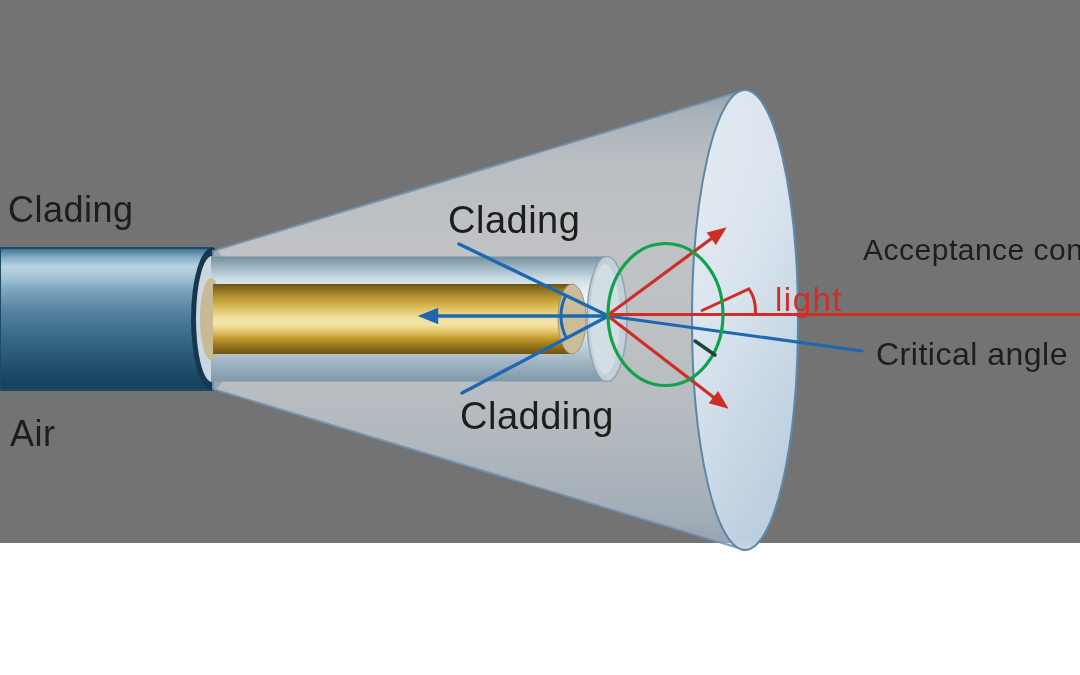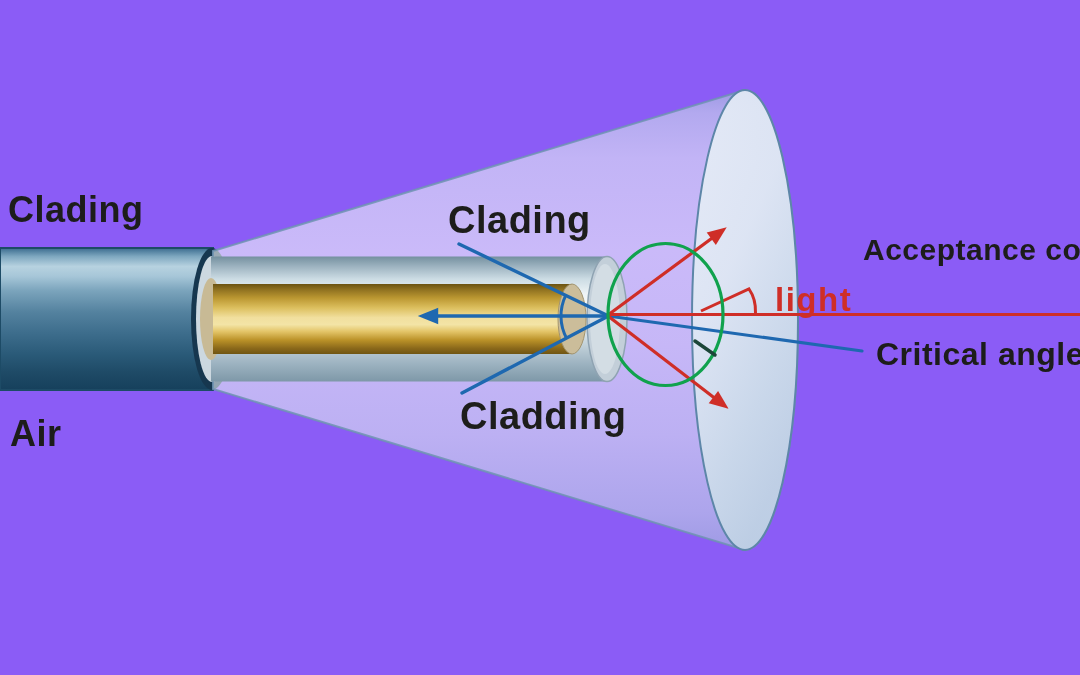--- a/index.html
+++ b/index.html
@@ -1,17 +1,17 @@
 <!DOCTYPE html>
 <html><head>
 <meta charset="utf-8">
 <style>
   html,body{margin:0;padding:0;background:#ffffff;}
   body{width:1080px;height:675px;overflow:hidden;}
-  #stage{position:relative;width:1080px;height:675px;background:#8b5cf6;font-weight:bold;}
+  #stage{position:relative;width:1080px;height:543px;background:#737373;}
   svg{display:block;}
   text{font-family:"Liberation Sans","DejaVu Sans",sans-serif;letter-spacing:0.5px;}
   .lbl-36{font-size:36px;}
   .lbl-38{font-size:38px;}
   .lbl-34{font-size:33px;letter-spacing:1.5px;}
   .lbl-32{font-size:32px;}
   .lbl-30{font-size:30px;}
 </style>
 </head>
 <body>

